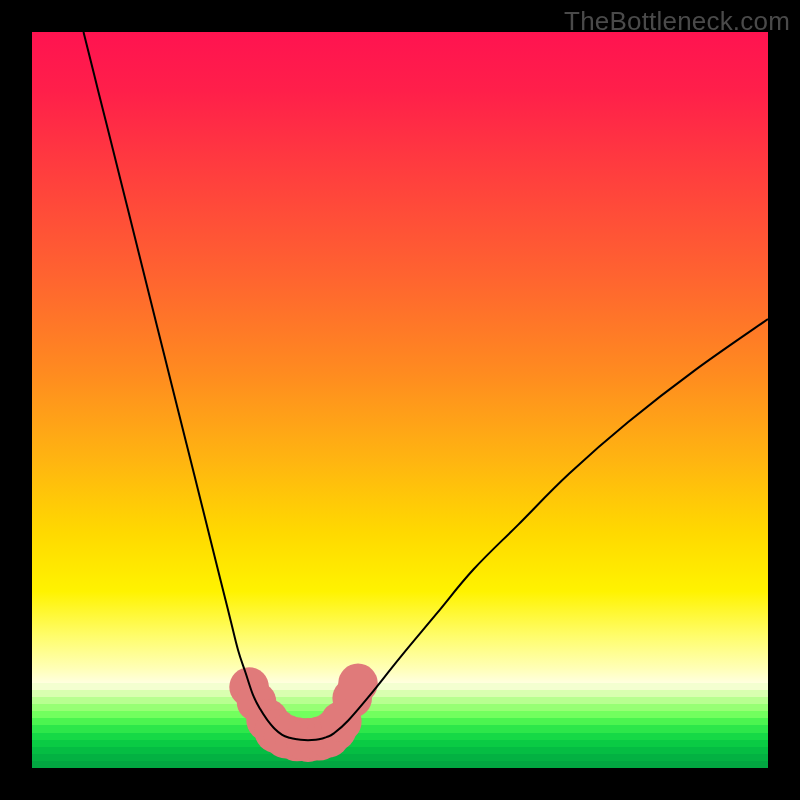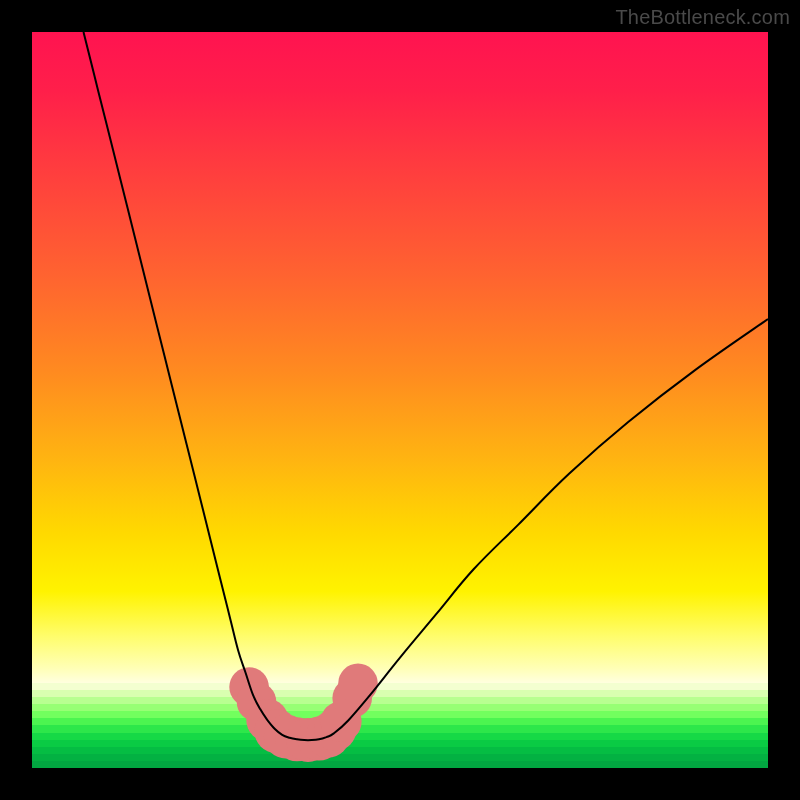--- a/index.html
+++ b/index.html
@@ -58,21 +58,21 @@
   }
   .green-stack > div {
     flex: 1 1 auto;
   }
   
   .watermark {
     position: absolute;
     top: 6px;
     right: 10px;
     color: #4a4a4a;
-    font-size: 20px;
+    font-size: 26px;
     font-weight: 500;
     letter-spacing: 0.2px;
     font-family: Arial, Helvetica, sans-serif;
   }
   svg.curves {
     position: absolute;
     inset: 0;
   }
 </style>
 </head>

